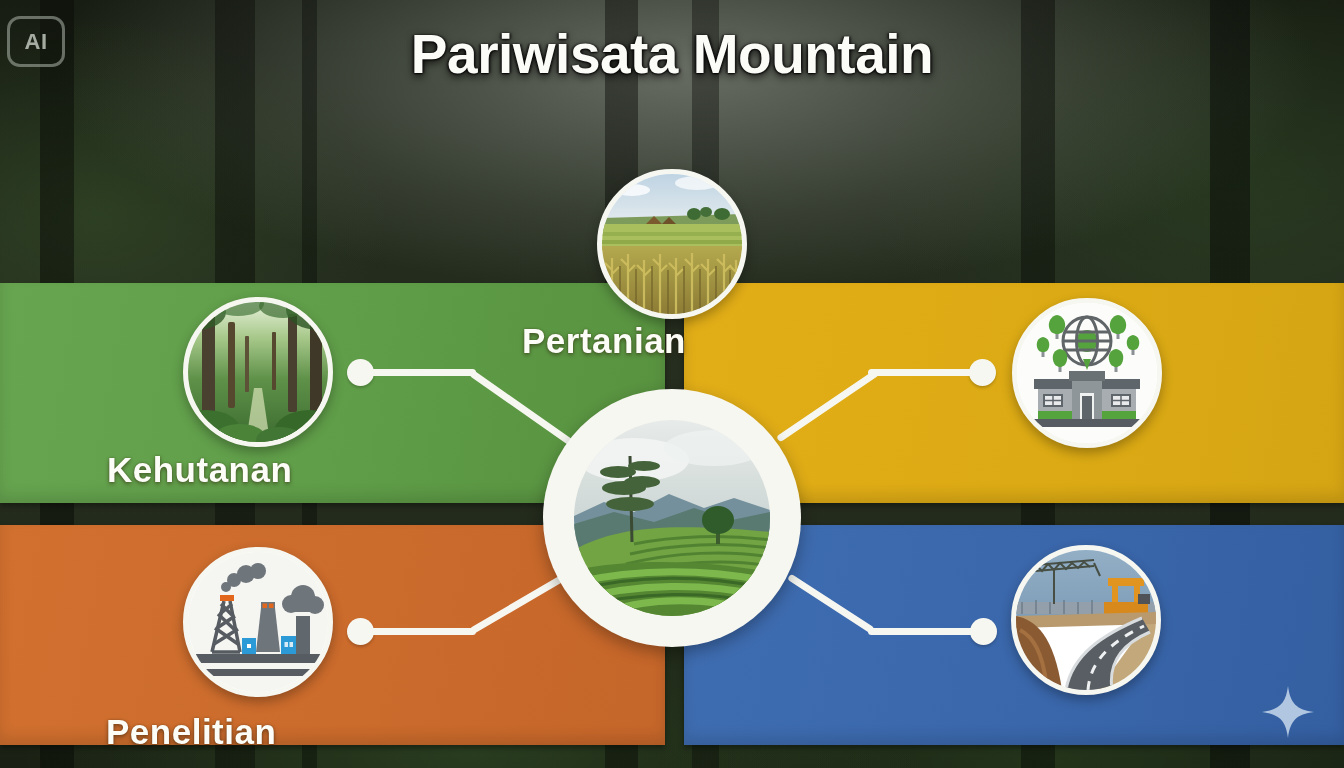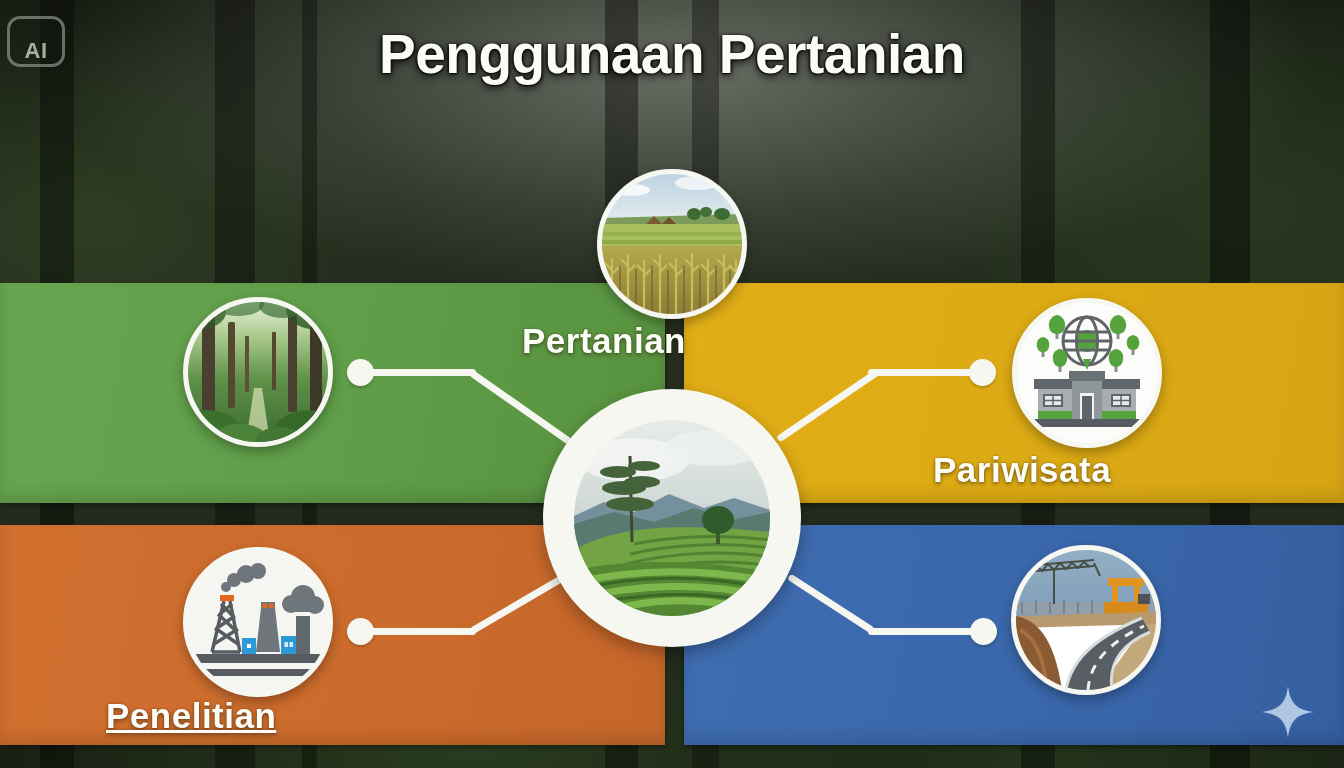--- a/index.html
+++ b/index.html
@@ -18,21 +18,21 @@
         rgba(6,8,5,.5) 90% 93%, transparent 93% 100%),
       radial-gradient(900px 320px at 51% 9%, rgba(168,172,164,.55), rgba(116,122,112,.28) 45%, rgba(116,122,112,0) 70%),
       radial-gradient(420px 280px at 7% 28%, rgba(54,80,40,.55), rgba(54,80,40,0) 70%),
       radial-gradient(520px 320px at 92% 24%, rgba(46,72,36,.5), rgba(46,72,36,0) 70%),
       radial-gradient(640px 220px at 35% 98%, rgba(50,78,38,.6), rgba(50,78,38,0) 70%),
       radial-gradient(560px 200px at 78% 99%, rgba(42,68,32,.55), rgba(42,68,32,0) 70%),
       linear-gradient(180deg,#171d12 0%,#232b1d 30%,#272f20 55%,#1a2114 100%);}
   
   .ai-badge{position:absolute;left:7px;top:16px;width:52px;height:45px;
     border:3px solid rgba(190,197,188,.5);border-radius:13px;
-    background:rgba(22,28,20,.25);display:flex;align-items:flex-end;justify-content:center;
+    background:rgba(22,28,20,.25);display:flex;align-items:center;justify-content:center;
     color:rgba(206,213,203,.78);font-size:22px;font-weight:700;letter-spacing:.5px;}
   
   .title{position:absolute;left:0;top:24px;width:100%;text-align:center;
     color:#fbfbf7;font-weight:700;font-size:55px;line-height:61px;letter-spacing:-.5px;
     text-shadow:0 3px 8px rgba(0,0,0,.85),0 1px 2px rgba(0,0,0,.9),2px 0 2px rgba(0,0,0,.45),-2px 0 2px rgba(0,0,0,.45);}
   
   .panel{position:absolute;height:220px;box-shadow:0 3px 5px rgba(0,0,0,.35), inset 0 -8px 14px rgba(0,0,0,.12);}
   .panel-green {left:0;    top:283px;width:665px;background:linear-gradient(100deg,#67a550 0%,#5f9d48 55%,#58923f 100%);}
   .panel-yellow{left:684px; top:283px;width:660px;background:linear-gradient(100deg,#e2ae18 0%,#dcaa14 55%,#d6a514 100%);}
   .panel-orange{left:0;    top:525px;width:665px;background:linear-gradient(100deg,#d1702f 0%,#cb6b2c 55%,#c5662a 100%);}
@@ -62,21 +62,21 @@
 <body>
 
 <div class="stage">
   <div class="bg"></div>
 
   <div class="ai-badge">
     <span>AI</span>
   </div>
 
   <div class="title">
-    <div>Penggunaan Pertanian</div>
+    <div>Pariwisata Mountain</div>
   </div>
 
   <div class="panel panel-green"></div>
   <div class="panel panel-yellow"></div>
   <div class="panel panel-orange"></div>
   <div class="panel panel-blue"></div>
 
   <div class="dot" style="left:347px;top:359px;"></div>
   <div class="h-line" style="left:360px;top:369px;width:116px;"></div>
   <div class="d-line" style="left:471px;top:369px;width:133px;transform:rotate(35.1deg);"></div>
@@ -114,20 +114,21 @@
       <ellipse cx="8" cy="10" rx="30" ry="18" fill="#2e5a26" opacity="0.8"></ellipse>
       <ellipse cx="132" cy="8" rx="34" ry="20" fill="#2a5322" opacity="0.8"></ellipse>
       <ellipse cx="50" cy="2" rx="26" ry="12" fill="#44763a" opacity="0.7"></ellipse>
       <ellipse cx="95" cy="4" rx="24" ry="12" fill="#3c6c31" opacity="0.7"></ellipse>
       <ellipse cx="18" cy="128" rx="34" ry="20" fill="#3b702e"></ellipse>
       <ellipse cx="122" cy="130" rx="36" ry="22" fill="#356829"></ellipse>
       <ellipse cx="52" cy="136" rx="26" ry="14" fill="#4b8339"></ellipse>
       <ellipse cx="92" cy="138" rx="24" ry="13" fill="#417634"></ellipse>
     </svg>
   </div>
+  <div class="node-label" style="left:107px;top:450px;">Kehutanan</div>
 
   <div class="node" style="left:597px;top:169px;">
     <svg viewBox="0 0 140 140">
       <defs>
         <linearGradient id="gCs" x1="0" y1="0" x2="0" y2="1">
           <stop offset="0" stop-color="#bfd4e3"></stop>
             <stop offset="1" stop-color="#e9eef0"></stop>
         </linearGradient>
         <linearGradient id="gCc" x1="0" y1="0" x2="0" y2="1">
           <stop offset="0" stop-color="#b3a94e"></stop>
@@ -218,21 +219,20 @@
       <rect x="95" y="92" width="18" height="11" fill="#e8eaeb" stroke="#5f666b" stroke-width="2"></rect>
       <path d="M104 92 V103 M95 97.5 H113" stroke="#5f666b" stroke-width="1.5"></path>
       <rect x="85" y="108" width="34" height="8" fill="#55a33c"></rect>
       <rect x="52" y="68" width="36" height="10" fill="#6a7175"></rect>
       <rect x="55" y="78" width="30" height="38" fill="#8f969a"></rect>
       <rect x="63" y="90" width="14" height="26" fill="#f0f1f1"></rect>
       <rect x="65" y="93" width="10" height="23" fill="#5f666b"></rect>
       <rect x="12" y="116" width="116" height="8" fill="#565c62"></rect>
     </svg>
   </div>
-  <div class="node-label" style="left:933px;top:450px;">Pariwisata</div>
 
   <div class="node" style="left:183px;top:547px;">
     <svg viewBox="0 0 140 140">
       <rect width="140" height="140" fill="#f5f5f2"></rect>
       <g fill="#6e757b">
         <circle cx="38" cy="35" r="5"></circle>
           <circle cx="46" cy="28" r="7"></circle>
         <circle cx="58" cy="22" r="9"></circle>
           <circle cx="70" cy="19" r="8"></circle>
       </g>
@@ -257,21 +257,21 @@
       </g>
       <rect x="54" y="86" width="14" height="16" fill="#2d9ad8"></rect>
       <rect x="59" y="92" width="4" height="4" fill="#ffffff"></rect>
       <rect x="93" y="84" width="15" height="18" fill="#2d9ad8"></rect>
       <rect x="96.5" y="90" width="3.5" height="5" fill="#d8ecf8"></rect>
       <rect x="101.5" y="90" width="3.5" height="5" fill="#d8ecf8"></rect>
       <rect x="8" y="102" width="126" height="9" fill="#565c62"></rect>
       <rect x="4" y="117" width="134" height="7" fill="#565c62"></rect>
     </svg>
   </div>
-  <div class="node-label" style="left:106px;top:696px;text-decoration:underline;">Penelitian</div>
+  <div class="node-label" style="left:106px;top:712px;">Penelitian</div>
 
   <div class="node" style="left:1011px;top:545px;">
     <svg viewBox="0 0 140 140">
       <defs>
         <linearGradient id="gBs" x1="0" y1="0" x2="0" y2="1">
           <stop offset="0" stop-color="#93afc6"></stop>
             <stop offset="1" stop-color="#7d9cb6"></stop>
         </linearGradient>
       </defs>
       <rect width="140" height="72" fill="url(#gBs)"></rect>

